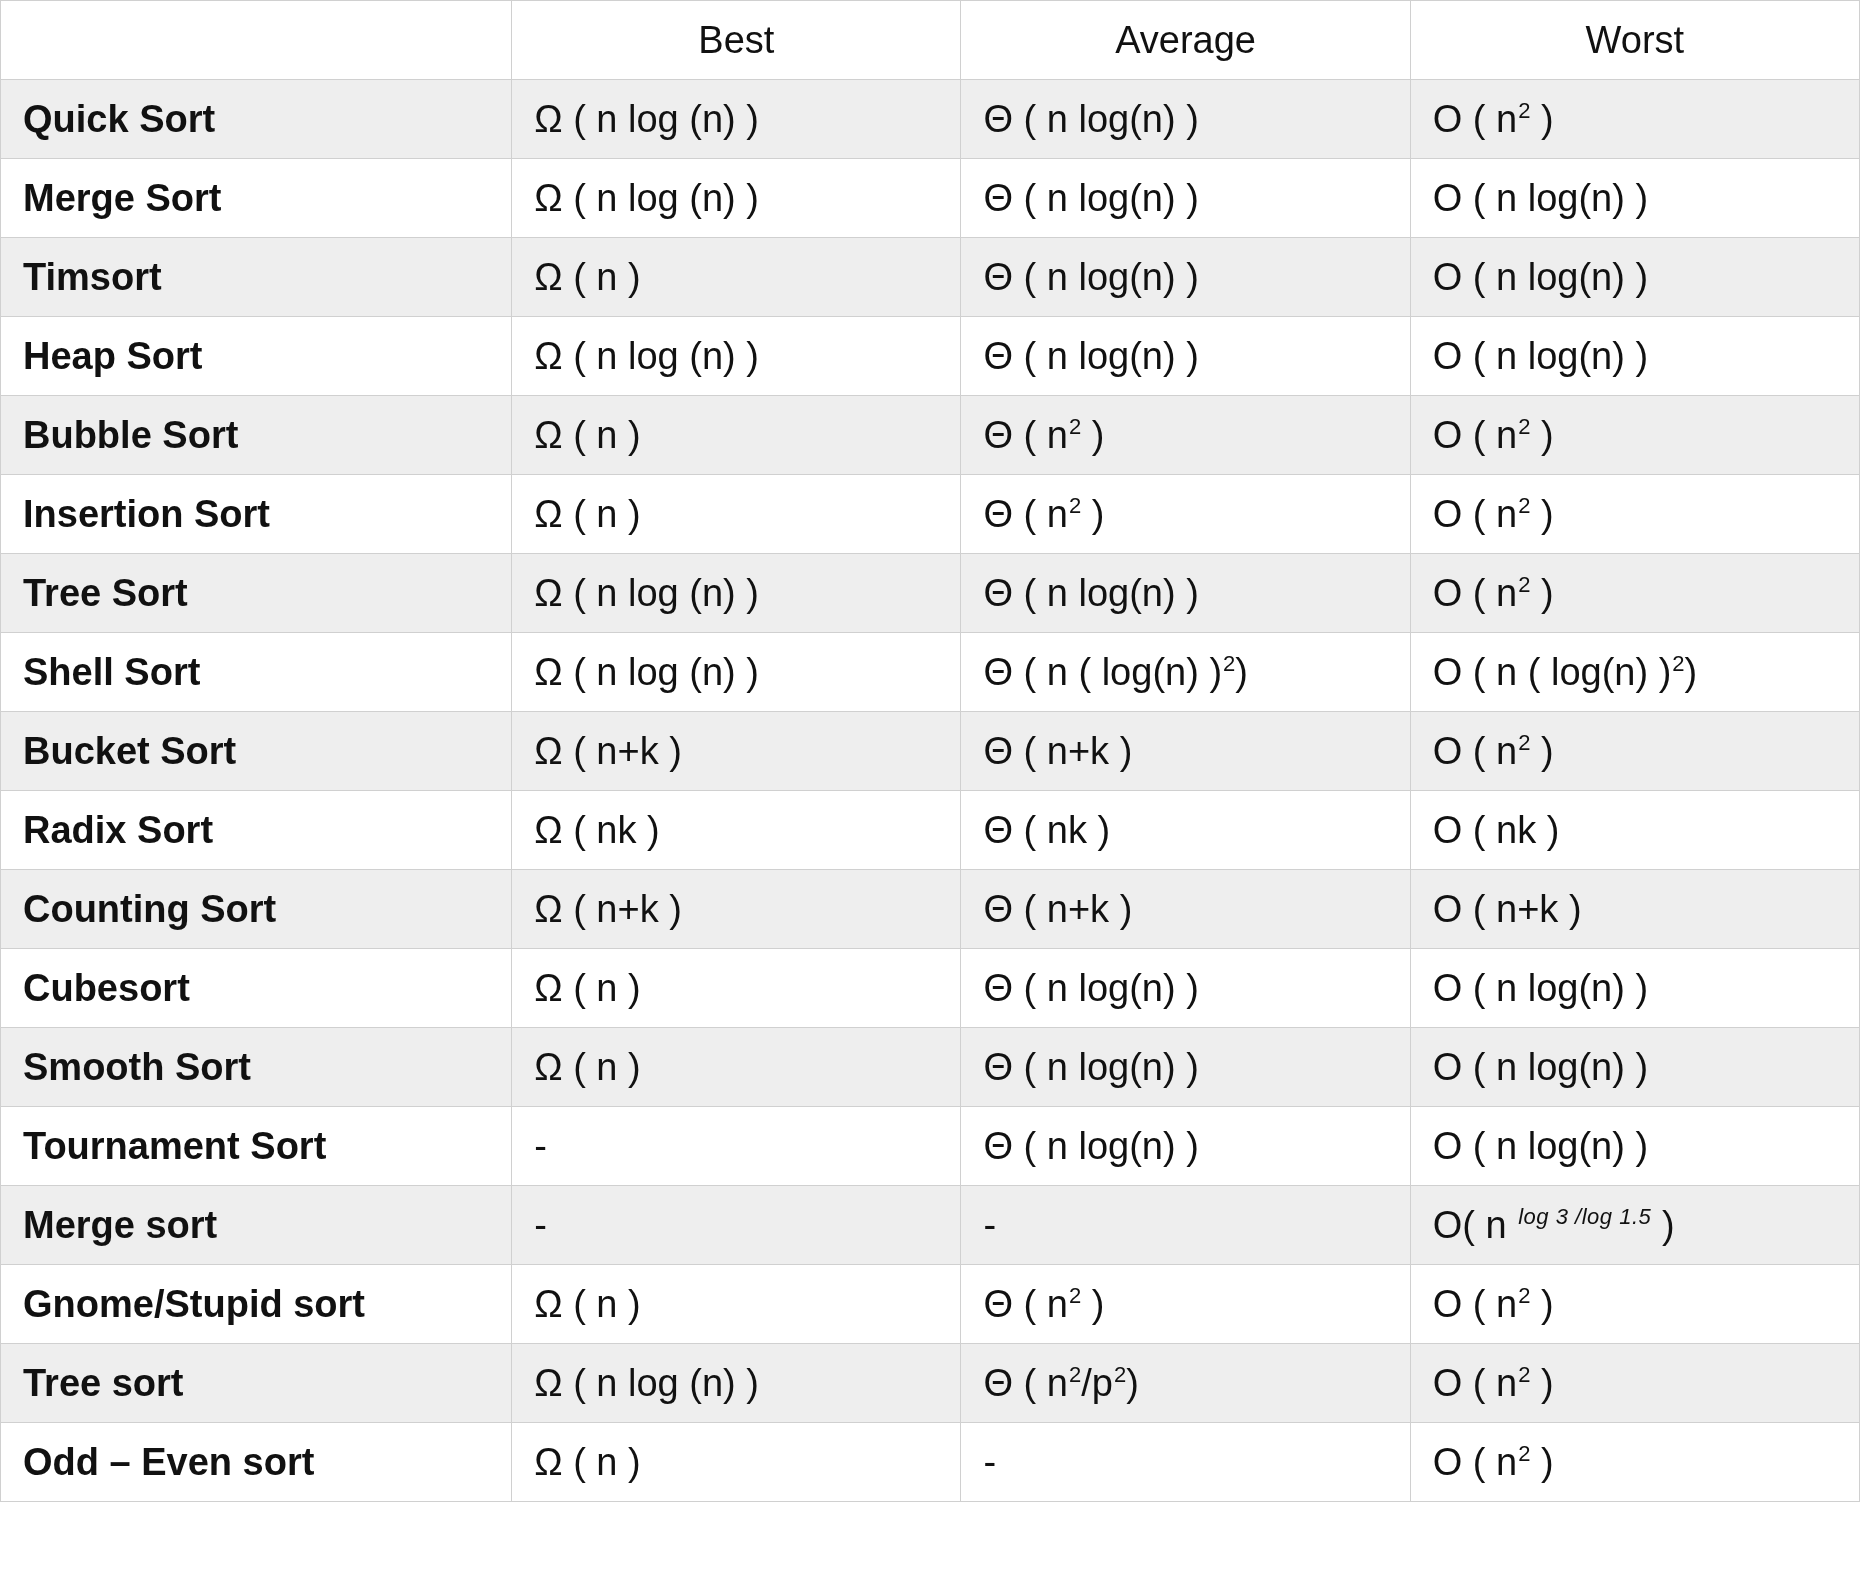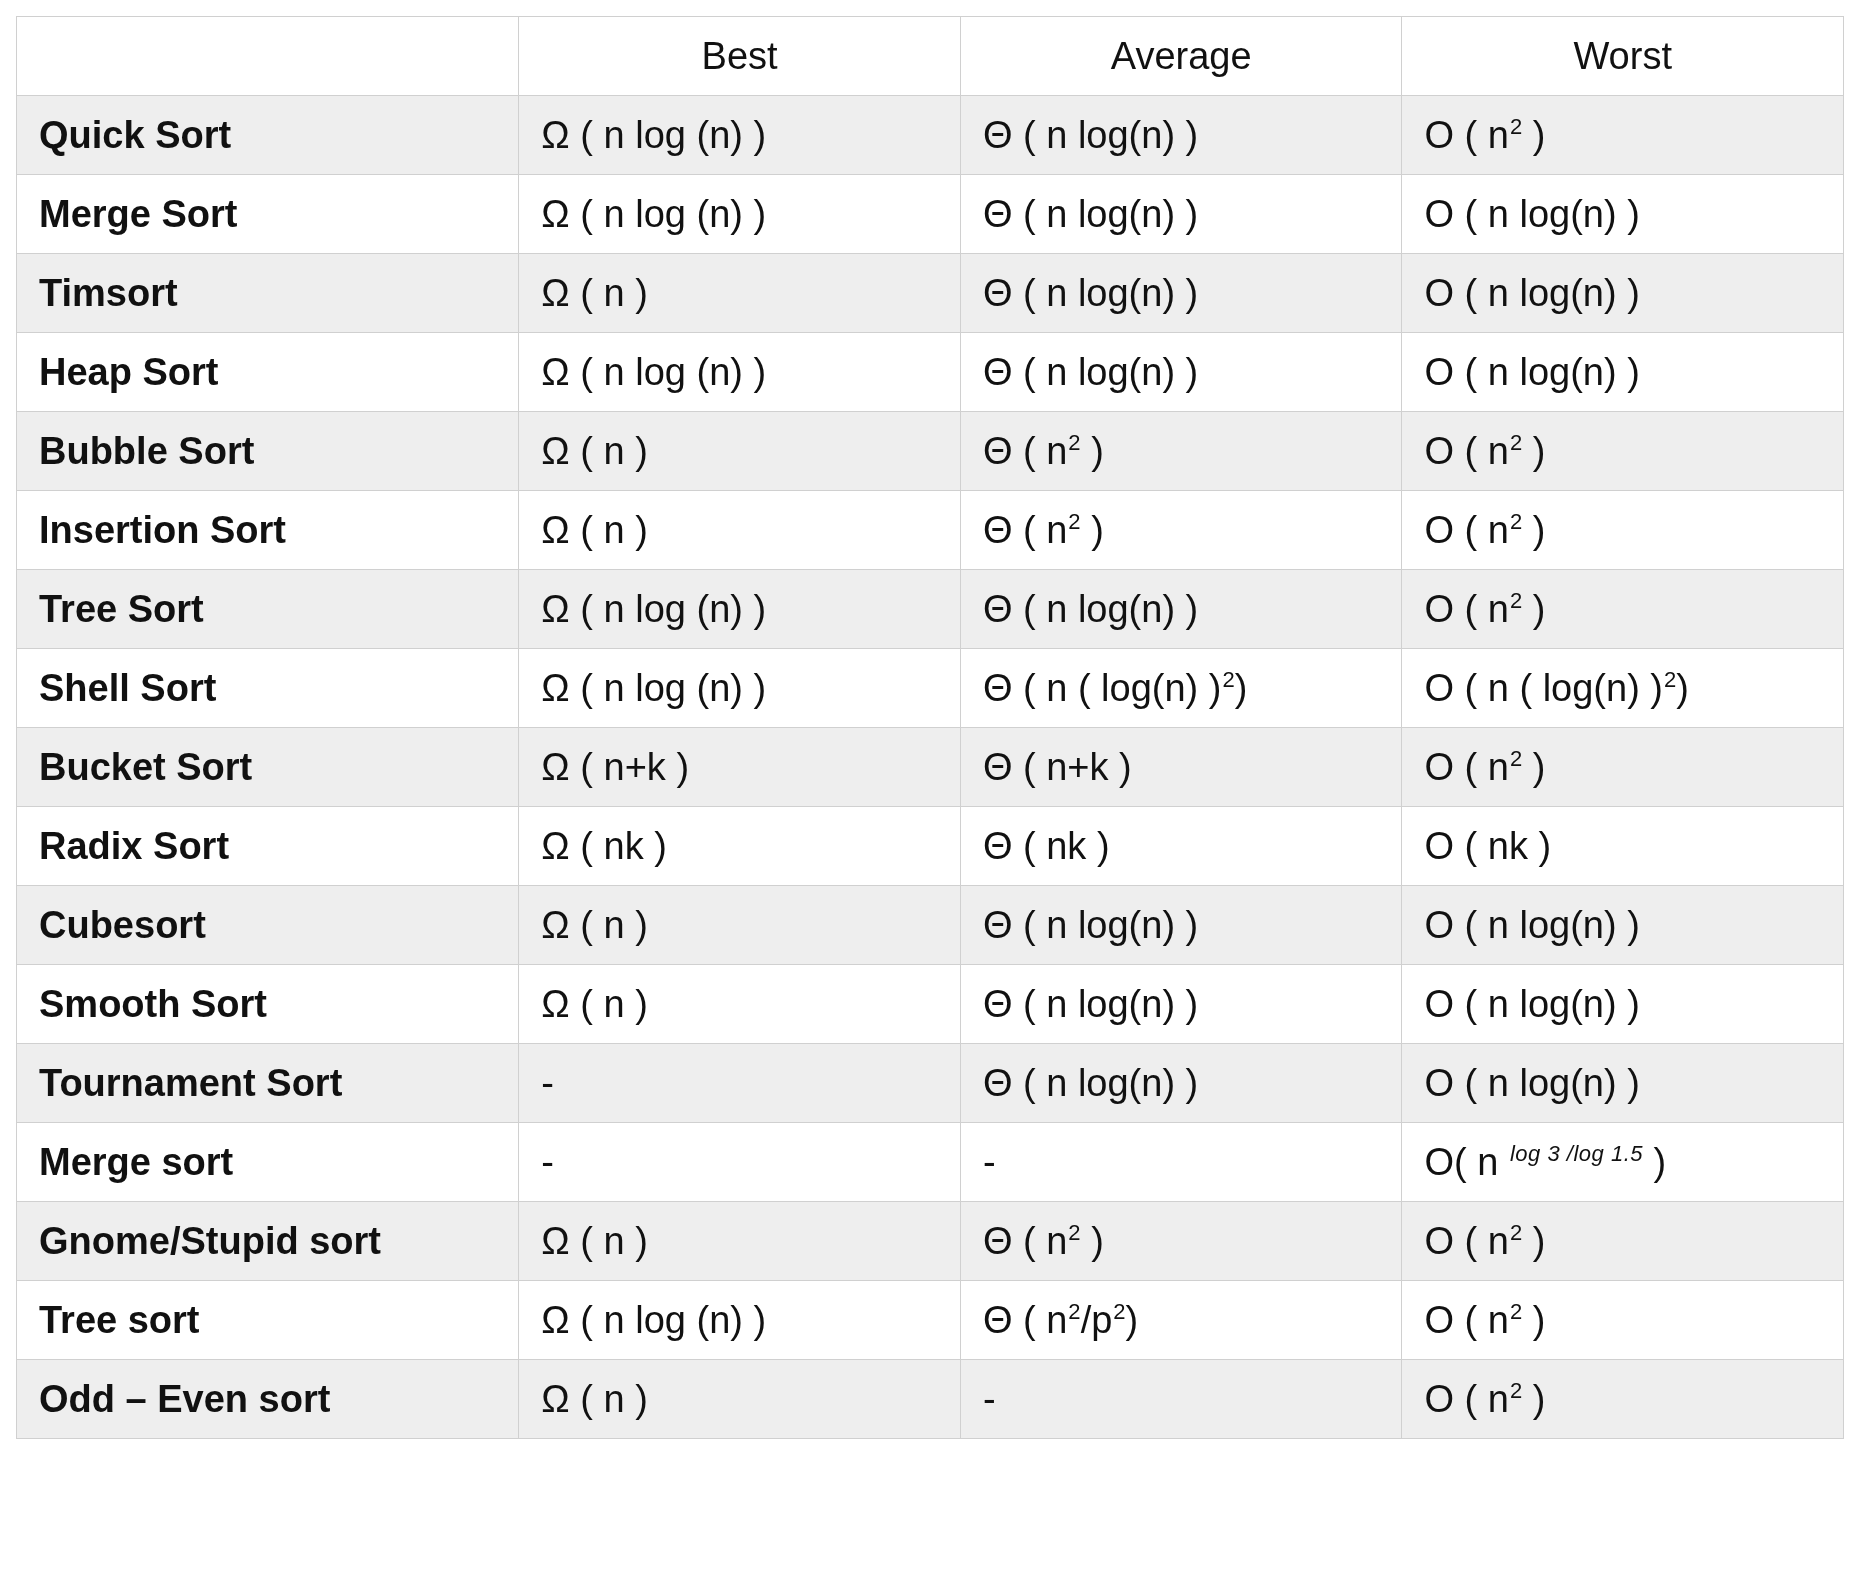--- a/index.html
+++ b/index.html
@@ -5,21 +5,21 @@
   html, body {
     margin: 0;
     padding: 0;
     background: #ffffff;
     font-family: -apple-system, "Helvetica Neue", Helvetica, Arial, sans-serif;
     color: #111;
   }
   .wrap {
     width: 1860px;
     box-sizing: border-box;
-    padding: 16px;
+    padding: 0;
   }
   table {
     width: 100%;
     border-collapse: collapse;
     table-layout: fixed;
   }
   col.name  { width: 27.5%; }
   col.c     { width: 24.17%; }
   th, td {
     border: 1px solid #d0d0d0;
@@ -133,20 +133,26 @@
           <td class="val-cell"><span>Θ ( n+k )</span></td>
           <td class="val-cell"><span>O ( n<sup>2</sup> )</span></td>
         </tr>
         <tr>
           <td class="name-cell">Radix Sort</td>
           <td class="val-cell"><span>Ω ( nk )</span></td>
           <td class="val-cell"><span>Θ ( nk )</span></td>
           <td class="val-cell"><span>O ( nk )</span></td>
         </tr>
         <tr>
+          <td class="name-cell">Counting Sort</td>
+          <td class="val-cell"><span>Ω ( n+k )</span></td>
+          <td class="val-cell"><span>Θ ( n+k )</span></td>
+          <td class="val-cell"><span>O ( n+k )</span></td>
+        </tr>
+        <tr>
           <td class="name-cell">Cubesort</td>
           <td class="val-cell"><span>Ω ( n )</span></td>
           <td class="val-cell"><span>Θ ( n log(n) )</span></td>
           <td class="val-cell"><span>O ( n log(n) )</span></td>
         </tr>
         <tr>
           <td class="name-cell">Smooth Sort</td>
           <td class="val-cell"><span>Ω ( n )</span></td>
           <td class="val-cell"><span>Θ ( n log(n) )</span></td>
           <td class="val-cell"><span>O ( n log(n) )</span></td>

